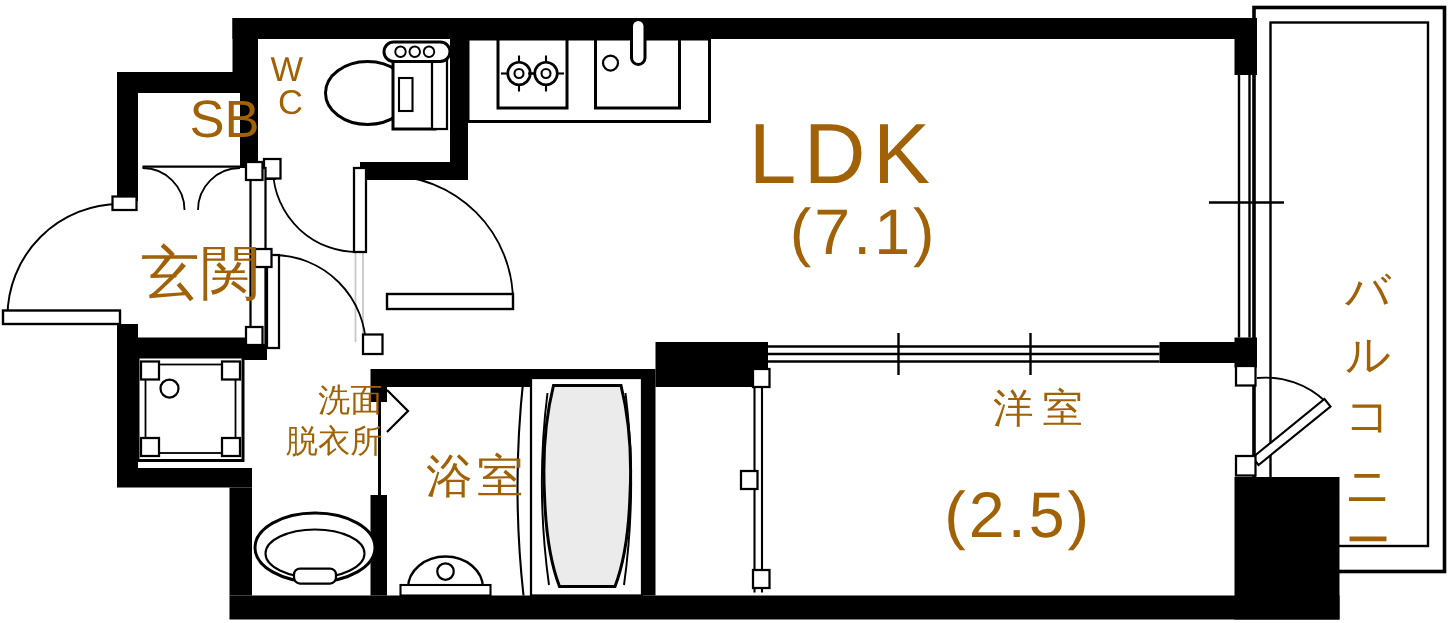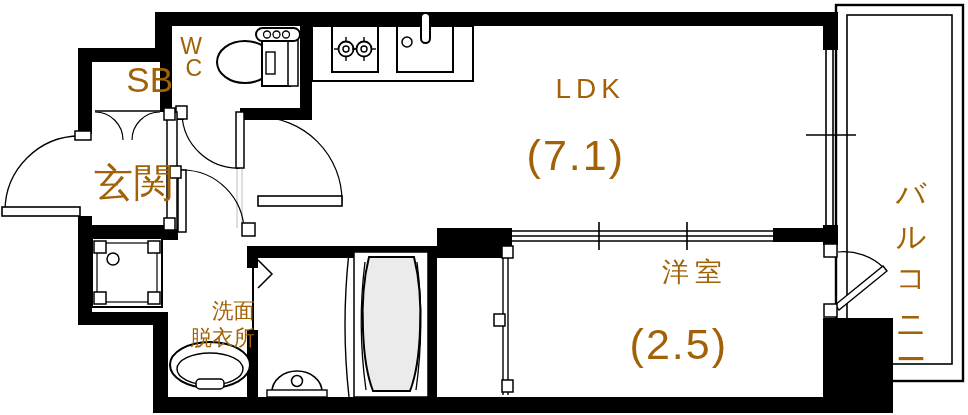--- a/index.html
+++ b/index.html
@@ -4,23 +4,23 @@
 <style>
   html,body{margin:0;padding:0;background:#fff;}
   #plan{position:relative;width:968px;height:415px;background:#fff;overflow:hidden;
         font-family:"Liberation Sans", sans-serif;color:#1a1a1a;}
   #plan svg{position:absolute;left:0;top:0;}
   .label{position:absolute;color:#a16207;text-align:right;line-height:1.05;
          font-family:"Liberation Sans", sans-serif;white-space:pre-line;}
   .lbl-sb{left:103px;top:62px;width:70px;font-size:35px;}
   .lbl-wc{left:176px;top:36px;width:26px;font-size:23px;word-break:break-all;line-height:.95;}
   .lbl-genkan{left:70px;top:147px;width:104px;font-size:39px;letter-spacing:1px;margin-top:16px;}
-  .lbl-ldk{left:455px;top:74px;width:170px;font-size:28px;letter-spacing:5px;}
+  .lbl-ldk{left:455px;top:74px;width:170px;font-size:57px;letter-spacing:5px;}
   .lbl-ldk-size{left:455px;top:133px;width:170px;font-size:43px;letter-spacing:2px;}
-  .lbl-wash{left:160px;top:254px;width:95px;font-size:21.5px;line-height:1.25;margin-top:44px;}
+  .lbl-wash{left:160px;top:254px;width:95px;font-size:21.5px;line-height:1.25;}
   .lbl-bath{left:258px;top:302px;width:94px;font-size:31px;letter-spacing:3px;}
   .lbl-cl{left:453px;top:285px;width:31px;font-size:28px;word-break:break-all;line-height:.95;}
   .lbl-yo{left:556px;top:258px;width:172px;font-size:27px;letter-spacing:6px;}
   .lbl-yo-size{left:556px;top:322px;width:172px;font-size:43px;letter-spacing:2px;}
   .lbl-balcony{left:896px;top:56px;height:300px;font-size:30px;letter-spacing:12px;
                writing-mode:vertical-rl;text-orientation:mixed;line-height:1;}
 </style>
 </head>
 <body>
 
@@ -198,17 +198,18 @@
   </g>
 </svg>
 
   <div class="label lbl-sb">SB</div>
   <div class="label lbl-wc">WC</div>
   <div class="label lbl-genkan">玄関</div>
   <div class="label lbl-ldk">LDK</div>
   <div class="label lbl-ldk-size">(7.1)</div>
   <div class="label lbl-wash">洗面
 脱衣所</div>
+  <div class="label lbl-bath">浴室</div>
   <div class="label lbl-yo">洋室</div>
   <div class="label lbl-yo-size">(2.5)</div>
   <div class="label lbl-balcony">バルコニー</div>
 
 </div>
 
 </body></html>

